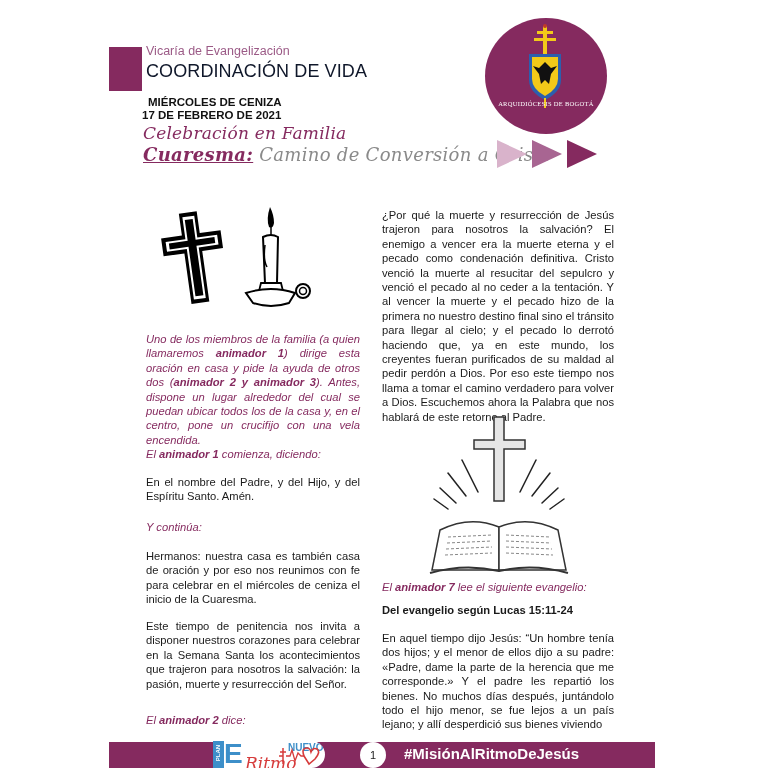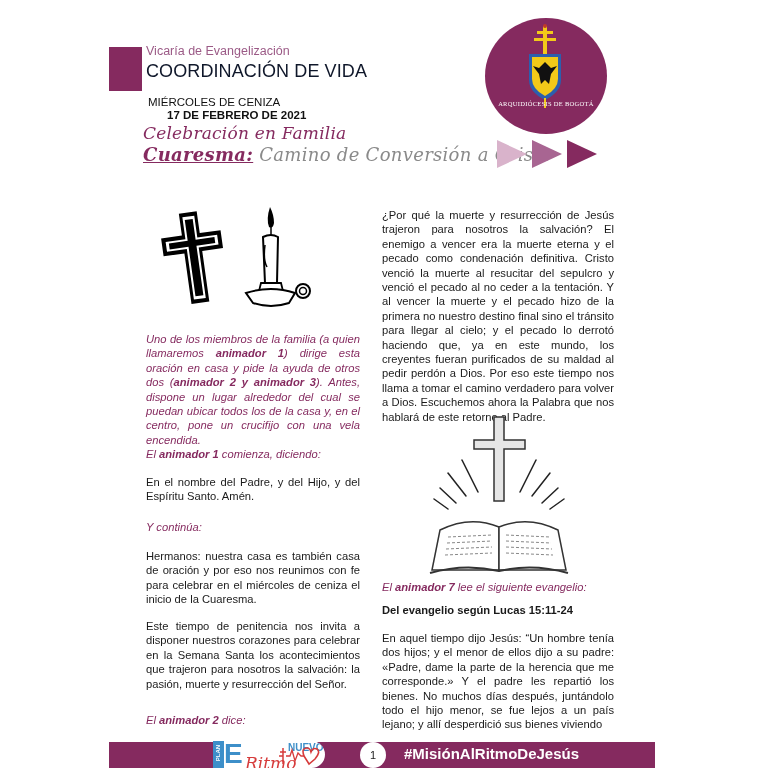--- a/index.html
+++ b/index.html
@@ -3,22 +3,22 @@
 <meta charset="utf-8">
 <style>
   html, body { margin:0; padding:0; background:#ffffff; }
   body { width:763px; height:768px; position:relative; overflow:hidden; font-family:"Liberation Sans", sans-serif; color:#1a1a1a; }
   .abs { position:absolute; }
 
   
   .hdr-square { left:109px; top:47px; width:33px; height:44px; background:#852a5f; }
   .vicaria { left:146px; top:44px; font-size:12.5px; color:#9b5a86; }
   .coord { left:146px; top:64px; font-size:18px; line-height:15px; color:#0f172a; letter-spacing:0.1px; }
-  .date1 { left:148px; top:96px; font-size:11.5px; font-weight:normal; color:#111; }
-  .date2 { left:142px; top:109px; font-size:11.5px; font-weight:bold; color:#111;margin-left:25px; }
+  .date1 { left:148px; top:96px; font-size:11.5px; font-weight:bold; color:#111; }
+  .date2 { left:142px; top:109px; font-size:11.5px; font-weight:bold; color:#111; }
   .script1 { left:143px; top:123px; font-family:"DejaVu Serif", serif; font-style:italic; font-size:17px; color:#852a5f; letter-spacing:0.2px; }
   .script2 { left:143px; top:144px; font-family:"DejaVu Serif", serif; font-style:italic; font-size:18px; color:#8a8a8a; letter-spacing:0.3px; }
   .script2 .accent { color:#852a5f; font-weight:bold;text-decoration:underline; }
 
   
   .logo { left:485px; top:18px; width:122px; height:116px; border-radius:50%; background:#852a5f; }
   .logo-text { left:485px; top:100px; width:122px; text-align:center; font-family:"Liberation Serif", serif; font-size:6.5px; color:#fff; letter-spacing:0.3px; }
   .arrows { left:497px; top:140px; display:flex; gap:5px; }
   .tri { width:0; height:0; border-top:14px solid transparent; border-bottom:14px solid transparent; border-left:30px solid #ccc; }
 

